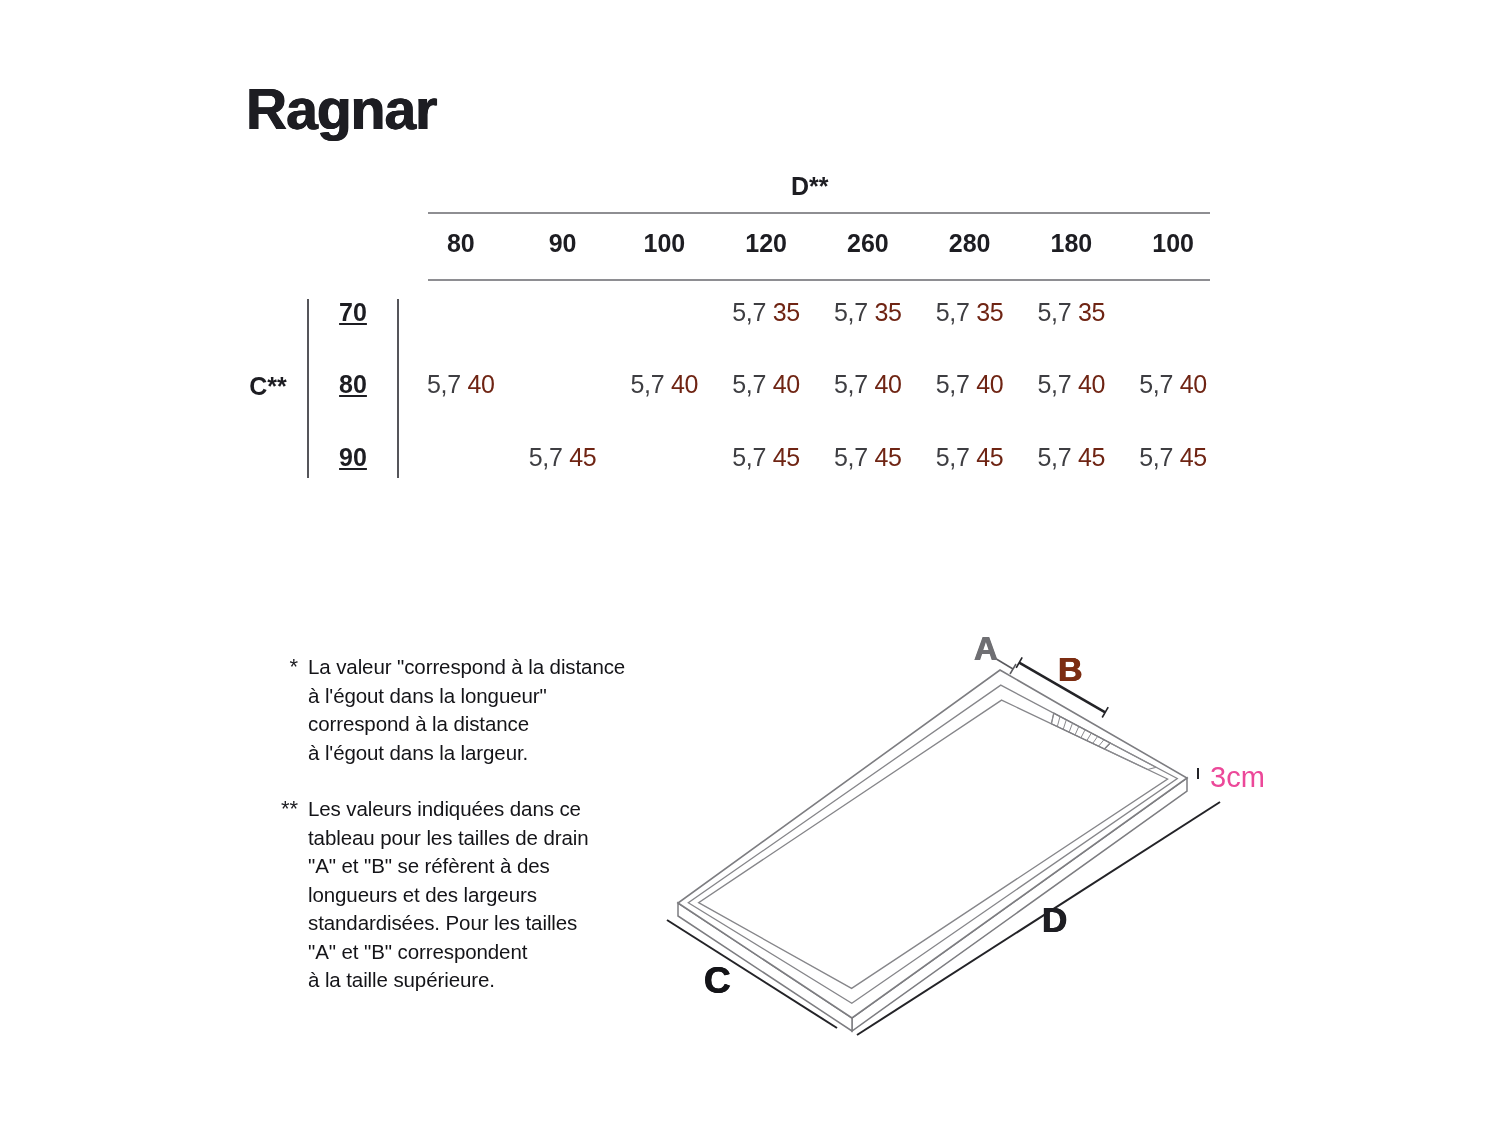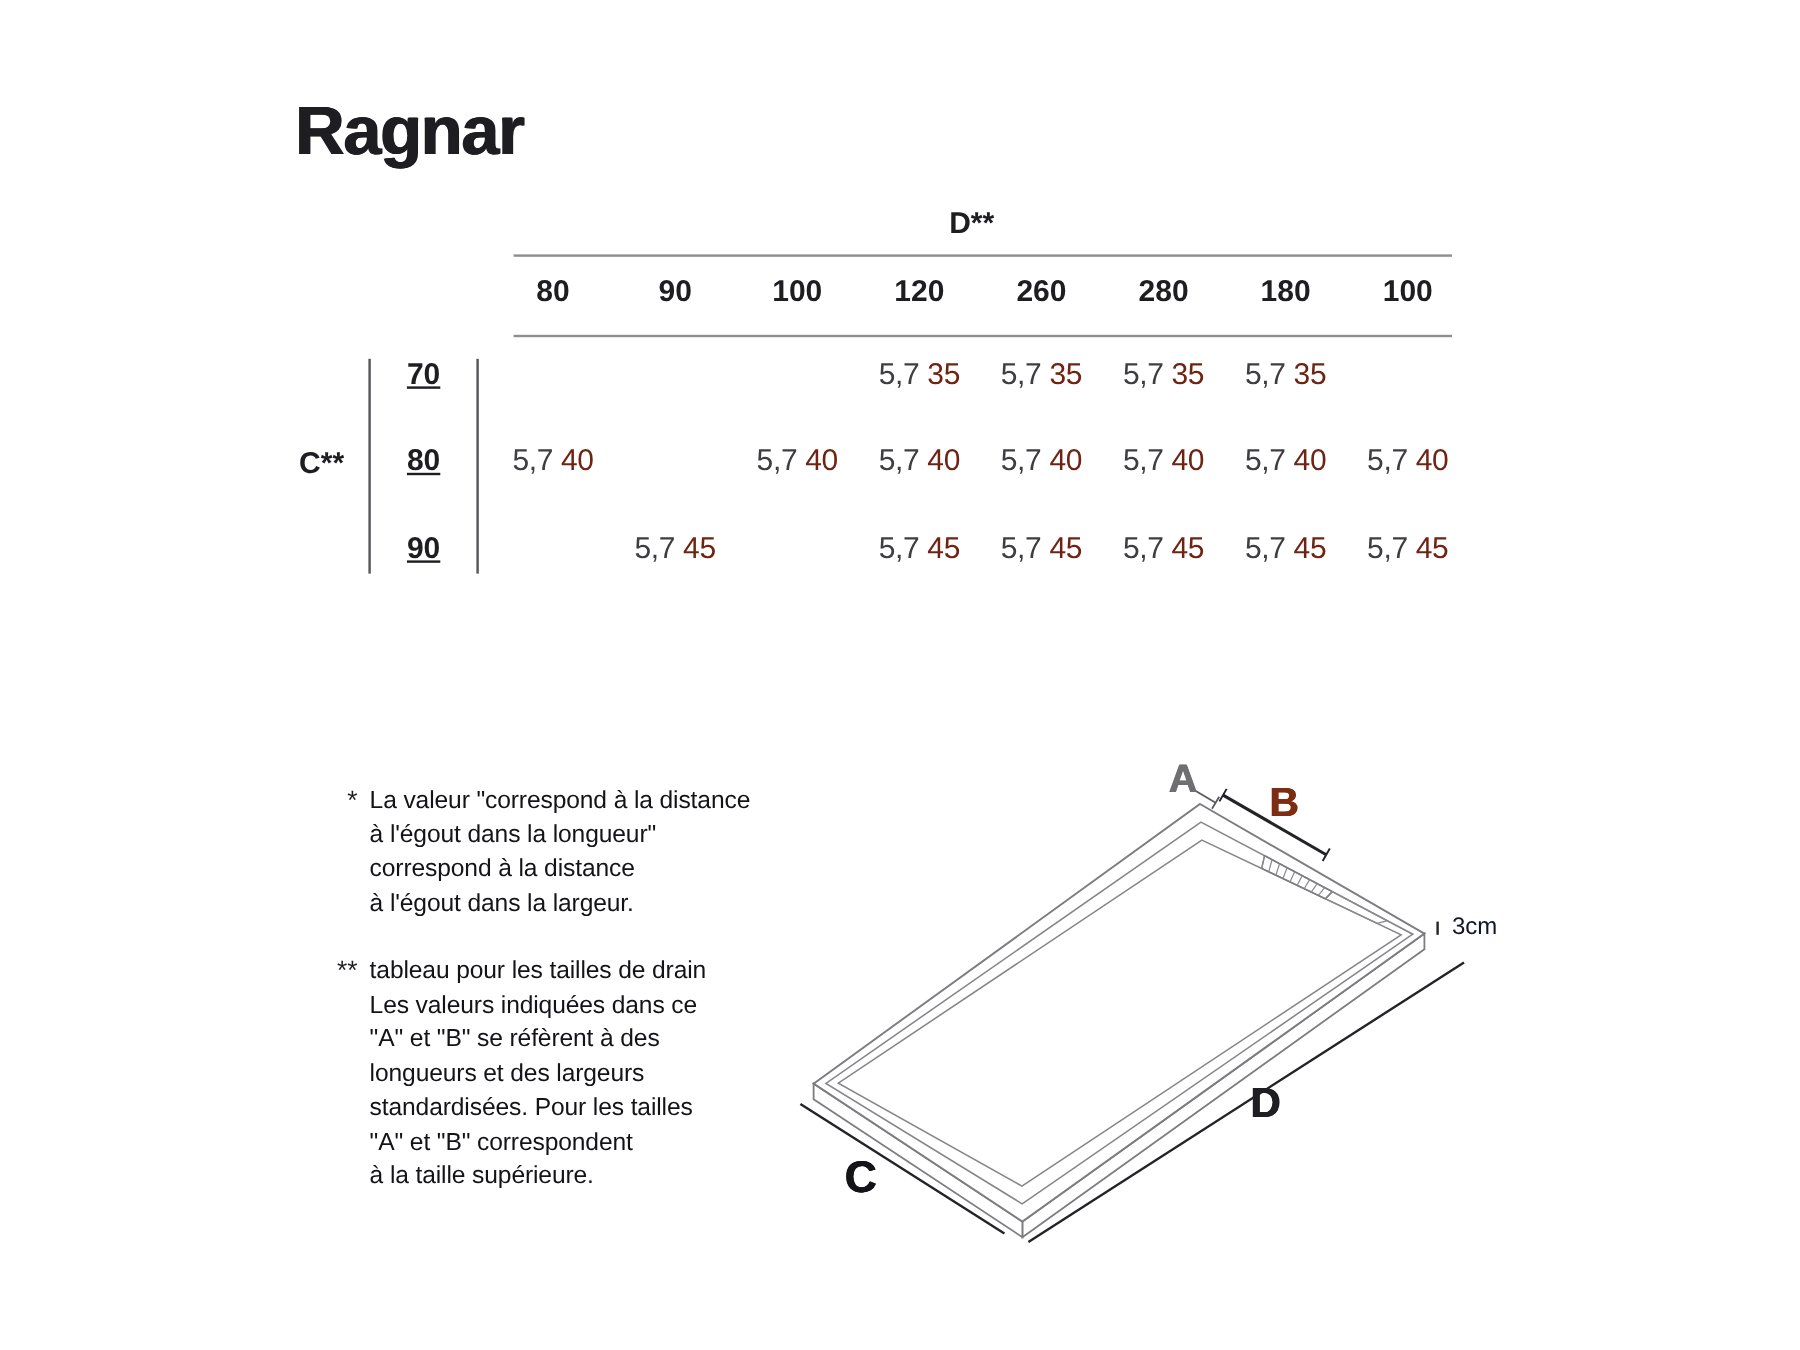--- a/index.html
+++ b/index.html
@@ -34,21 +34,21 @@
   .footnote-2 { left:268px; top:795px; }
   .fn-marker { width:30px; text-align:right; font-size:22px; padding-top:1px; font-weight:400; }
   .fn-text { margin-left:10px; font-size:20.5px; line-height:28.5px; letter-spacing:-0.1px; color:#141418; }
   
   .diagram-svg { position:absolute; left:600px; top:590px; }
   .dlabel { position:absolute; font-weight:700; text-shadow:0.4px 0 0 currentColor, -0.4px 0 0 currentColor; }
   .dlabel-a { left:974px; top:630px; font-size:33px; }
   .dlabel-b { left:1058px; top:650px; font-size:34px; }
   .dlabel-c { left:704px; top:960px; font-size:37px; }
   .dlabel-d { left:1042px; top:900px; font-size:35px; }
-  .dlabel-3cm { left:1210px; top:761px; font-size:20px; font-weight:400; text-shadow:none; color:#0f172a; }
+  .dlabel-3cm { left:1210px; top:761px; font-size:29px; font-weight:400; text-shadow:none; color:#ec4899; }
 </style>
 </head>
 <body>
 
 <div class="page">
 
   <div class="title">Ragnar</div>
 
   <div class="d-axis">D**</div>
   <div class="rule rule-top"></div>
@@ -109,22 +109,22 @@
     <div class="fn-text">
         <div>La valeur "correspond à la distance</div>
         <div>à l'égout dans la longueur"</div>
         <div>correspond à la distance</div>
         <div>à l'égout dans la largeur.</div>
       </div>
   </div>
   <div class="footnote footnote-2">
     <div class="fn-marker">**</div>
     <div class="fn-text">
+        <div>Les valeurs indiquées dans ce</div>
         <div>tableau pour les tailles de drain</div>
-        <div>Les valeurs indiquées dans ce</div>
         <div>"A" et "B" se réfèrent à des</div>
         <div>longueurs et des largeurs</div>
         <div>standardisées. Pour les tailles</div>
         <div>"A" et "B" correspondent</div>
         <div>à la taille supérieure.</div>
       </div>
   </div>
 
   <svg class="diagram-svg" width="700" height="510" viewBox="600 590 700 510" fill="none">
 

